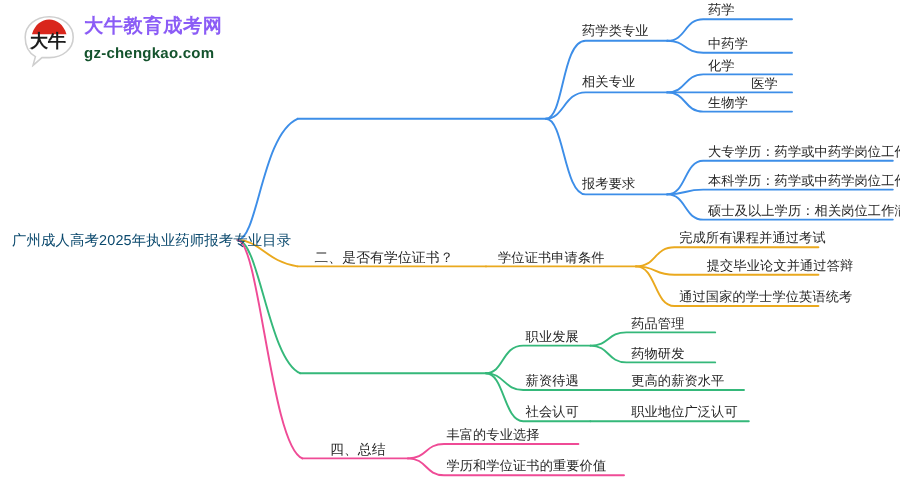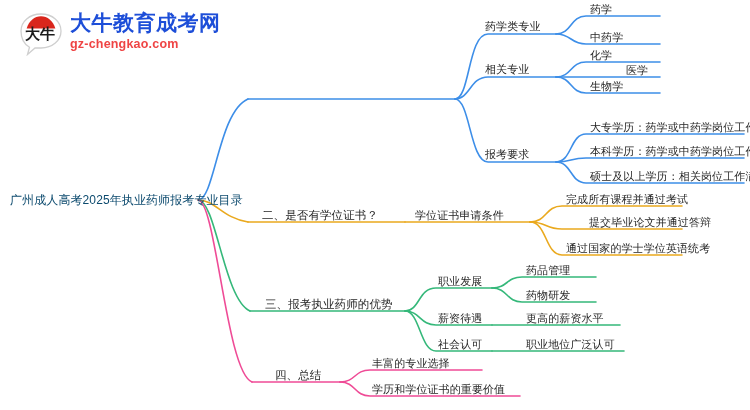--- a/index.html
+++ b/index.html
@@ -30,31 +30,31 @@
     top: 4px;
     width: 46px;
     height: 44px;
   }
   #logo-text-block {
     position: absolute;
     left: 52px;
     top: 2px;
   }
   #logo-title {
-    font-size: 21px;
+    font-size: 16px;
     font-weight: bold;
-    color: #1d4ed8;
+    color: #8b5cf6;
     letter-spacing: 0.5px;
     line-height: 26px;
     white-space: nowrap;
   }
   #logo-sub {
     font-size: 12.5px;
     font-weight: bold;
-    color: #ef4444;
+    color: #14532d;
     letter-spacing: 0.2px;
     line-height: 16px;
     white-space: nowrap;
   }
 
   
   #map-svg {
     position: absolute;
     left: 0;
     top: 0;
@@ -162,21 +162,20 @@
   <div class="node-label node-lvl3" style="left:590px; top:120px; left:590px;">大专学历：药学或中药学岗位工作满4年</div>
   <div class="node-label node-lvl3" style="left:590px; top:144px;">本科学历：药学或中药学岗位工作满2年</div>
   <div class="node-label node-lvl3" style="left:590px; top:169px;">硕士及以上学历：相关岗位工作满1年</div>
 
   <div class="node-label node-lvl1" style="left:262px; top:208px;">二、是否有学位证书？</div>
   <div class="node-label node-lvl2" style="left:415px; top:208px;">学位证书申请条件</div>
   <div class="node-label node-lvl3" style="left:566px; top:192px;">完成所有课程并通过考试</div>
   <div class="node-label node-lvl3" style="left:566px; top:215px;margin-left:23px;">提交毕业论文并通过答辩</div>
   <div class="node-label node-lvl3" style="left:566px; top:241px;">通过国家的学士学位英语统考</div>
 
-  <div class="node-label node-lvl1" style="left:265px; top:297px;">三、报考执业药师的优势</div>
   <div class="node-label node-lvl2" style="left:438px; top:274px;">职业发展</div>
   <div class="node-label node-lvl2" style="left:438px; top:311px;">薪资待遇</div>
   <div class="node-label node-lvl2" style="left:438px; top:337px;">社会认可</div>
   <div class="node-label node-lvl3" style="left:526px; top:263px;">药品管理</div>
   <div class="node-label node-lvl3" style="left:526px; top:288px;font-family:Liberation Serif, serif;">药物研发</div>
   <div class="node-label node-lvl3" style="left:526px; top:311px;">更高的薪资水平</div>
   <div class="node-label node-lvl3" style="left:526px; top:337px;">职业地位广泛认可</div>
 
   <div class="node-label node-lvl1" style="left:275px; top:368px;">四、总结</div>
   <div class="node-label node-lvl2" style="left:372px; top:356px;">丰富的专业选择</div>

